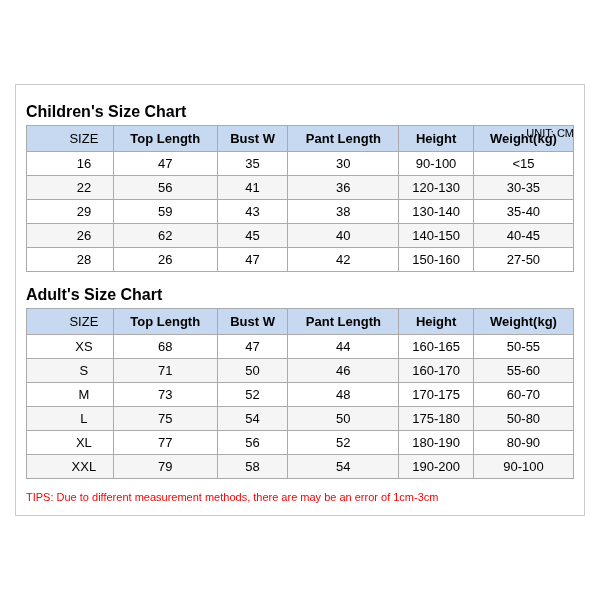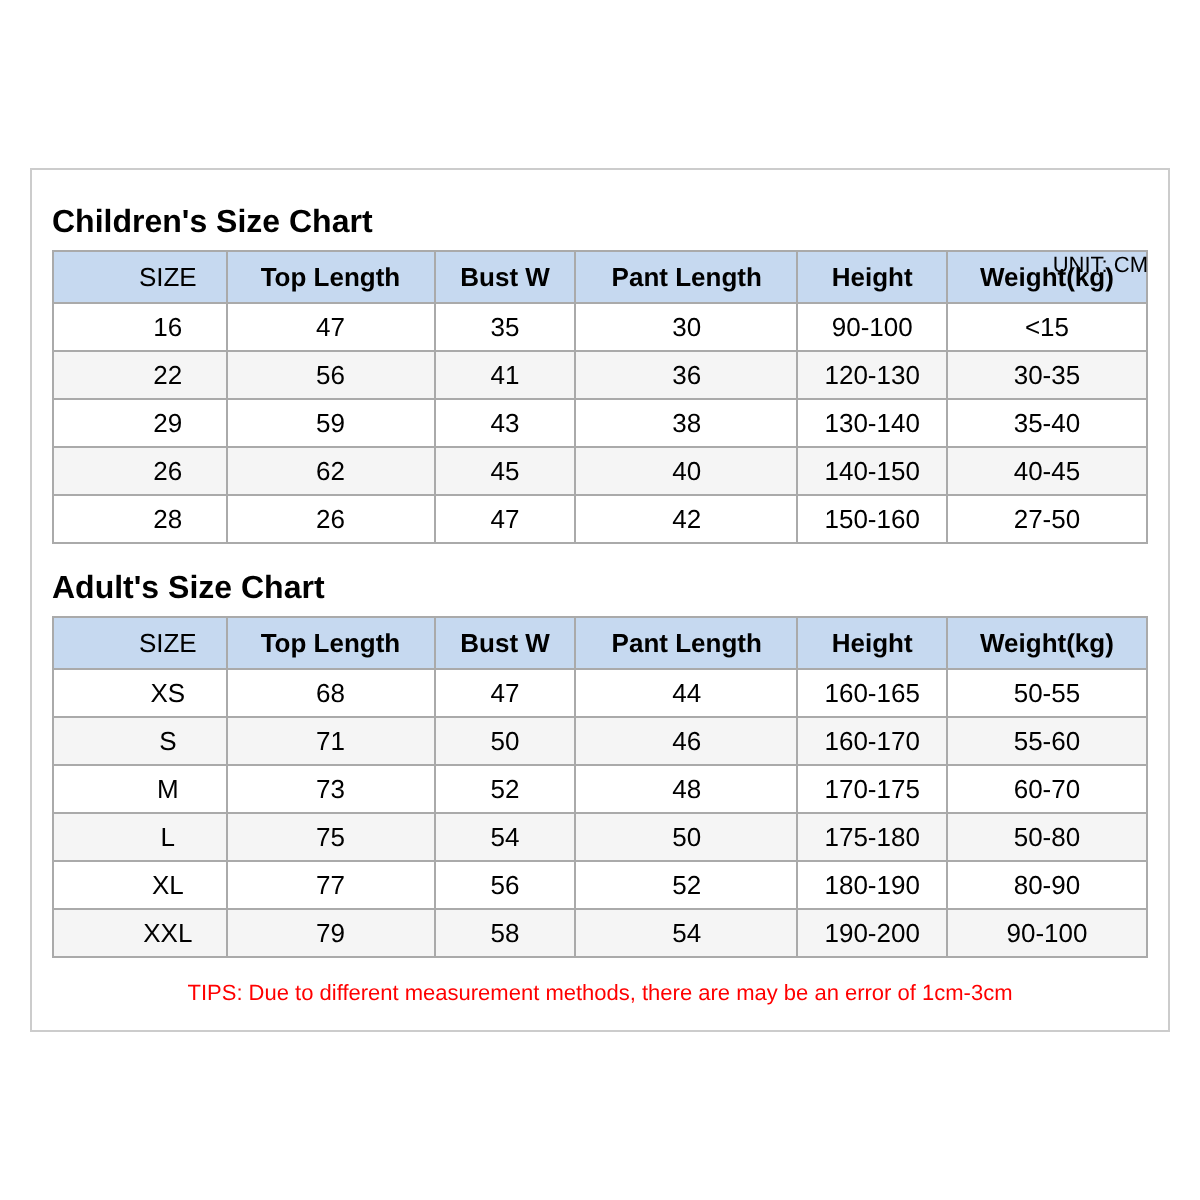--- a/index.html
+++ b/index.html
@@ -61,21 +61,20 @@
     td:first-child, th:first-child {
       font-weight: normal;
       padding-left: 32px;
     }
     .adult-section-title {
       font-weight: bold;
       font-size: 16px;
       padding: 8px 0 4px 0;
     }
     .tips {
-      text-align: center;
       color: red;
       font-size: 11px;
       padding: 6px 0 2px 0;
     }
   </style>
 </head>
 <body>
 
 <div class="chart-container">
 

